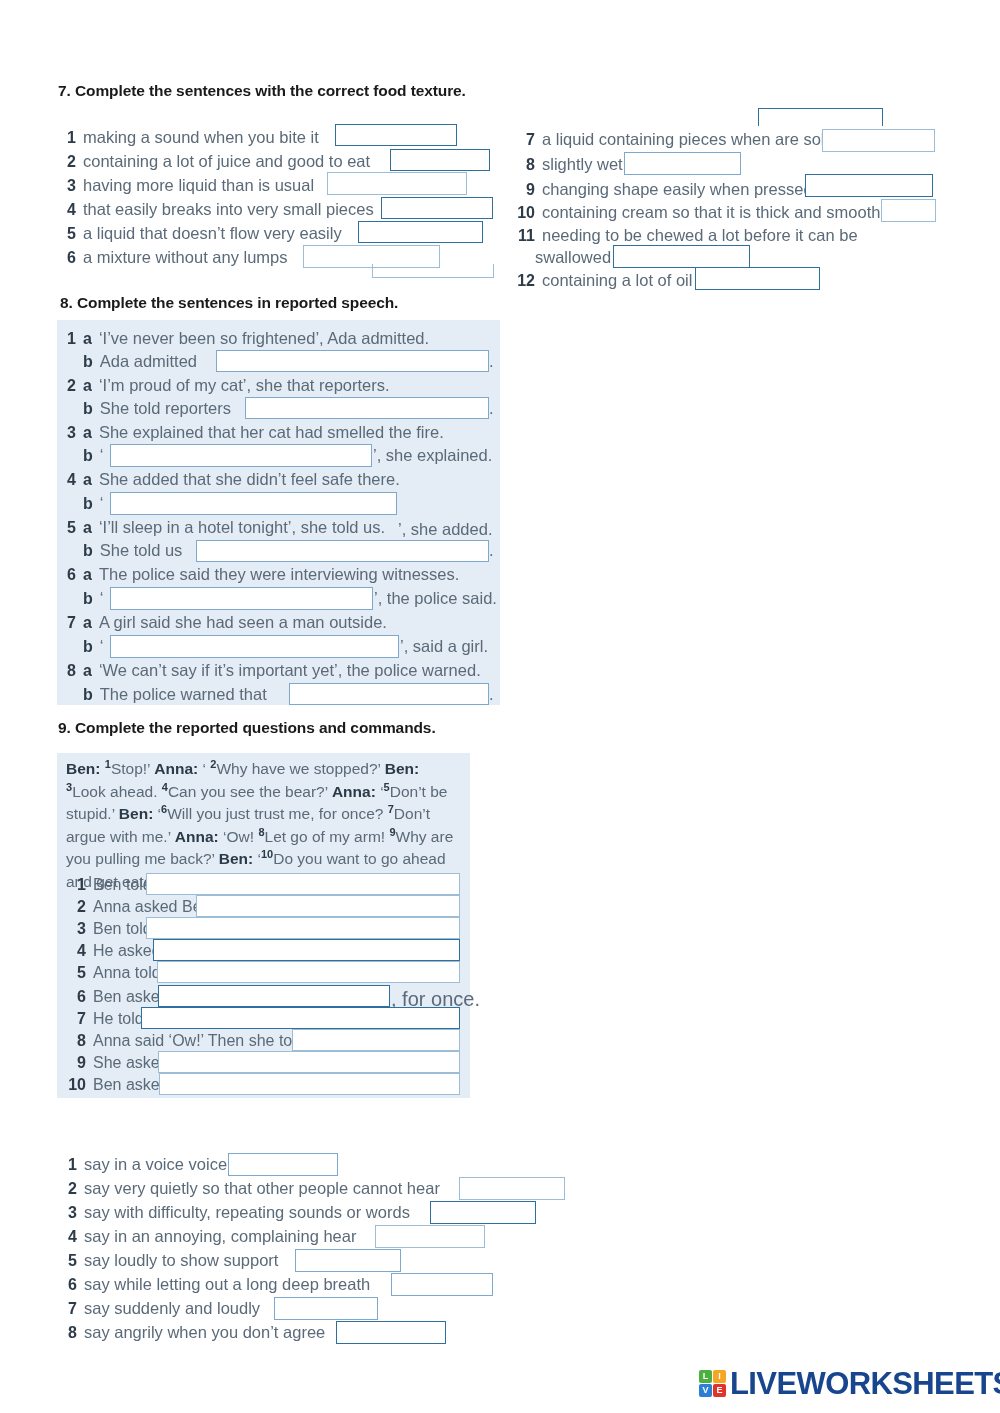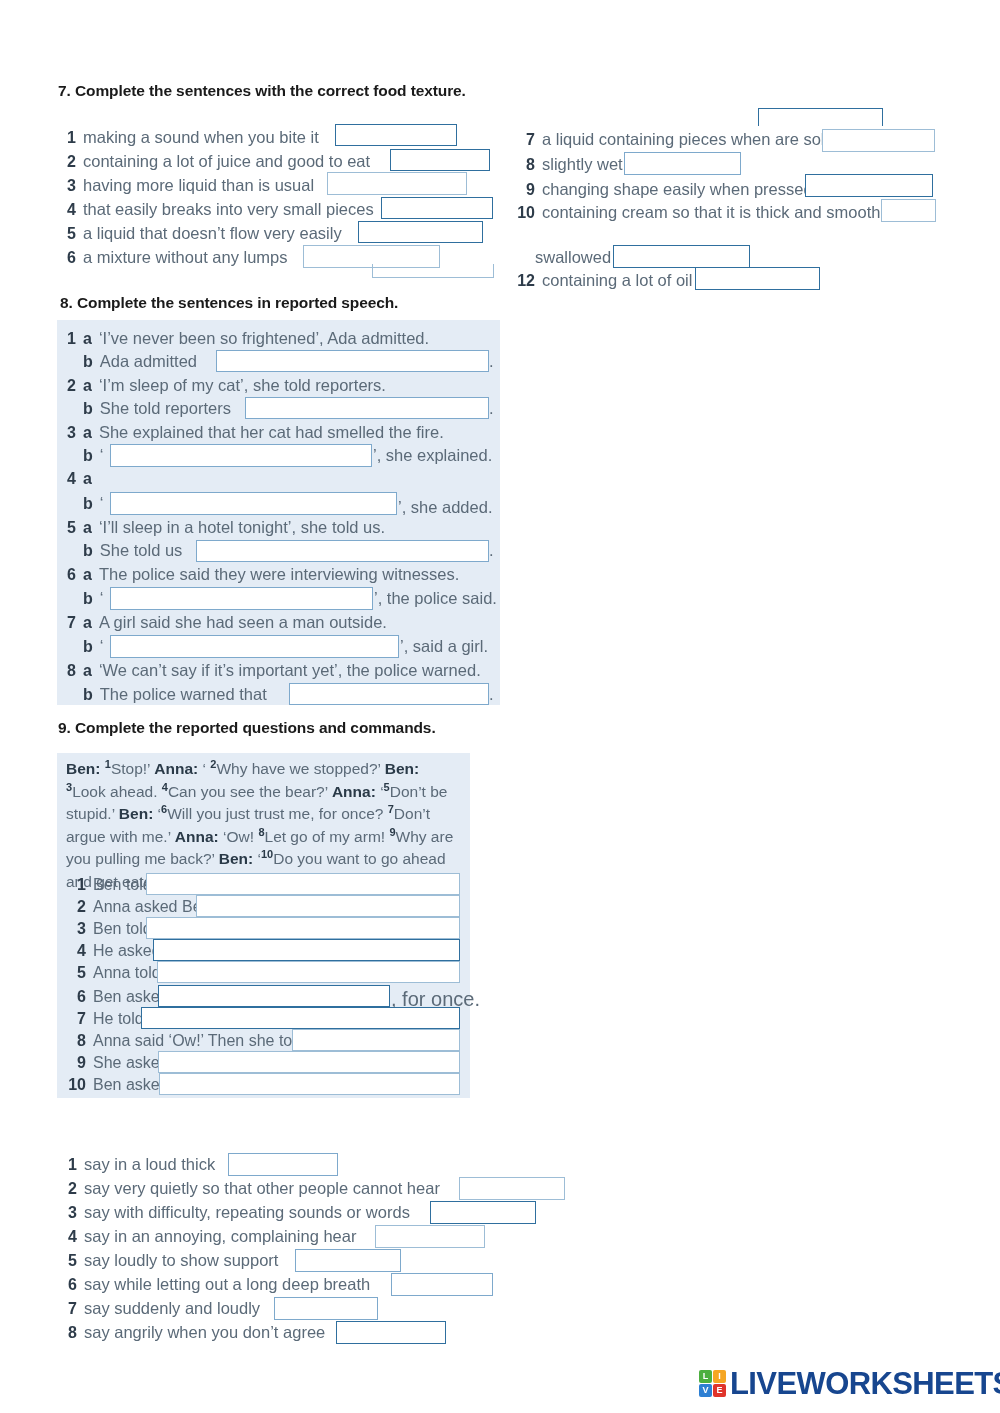--- a/index.html
+++ b/index.html
@@ -188,20 +188,24 @@
     <span class="txt">changing shape easily when pressed</span>
   </div>
   <div class="abox dark" style="left:805px; top:174px; width:128px; height:23px;"></div>
 
   <div class="ex-row" style="left:513px; top:203px;">
     <span class="num" style="width:22px;">10</span>
     <span class="txt">containing cream so that it is thick and smooth</span>
   </div>
   <div class="abox pale" style="left:881px; top:199px; width:55px; height:23px;"></div>
 
+  <div class="ex-row" style="left:513px; top:226px;">
+    <span class="num" style="width:22px;">11</span>
+    <span class="txt">needing to be chewed a lot before it can be</span>
+  </div>
   <div class="ex-row" style="left:535px; top:248px;">
     <span class="txt">swallowed</span>
   </div>
   <div class="abox dark" style="left:613px; top:245px; width:137px; height:23px;"></div>
 
   <div class="ex-row" style="left:513px; top:271px;">
     <span class="num" style="width:22px;">12</span>
     <span class="txt">containing a lot of oil</span>
   </div>
   <div class="abox dark" style="left:695px; top:267px; width:125px; height:23px;"></div>
@@ -221,21 +225,21 @@
     <span class="txt">Ada admitted</span>
   </div>
   <div class="abox" style="left:216px; top:350px; width:273px; height:22px;"></div>
   <div class="ex-row" style="left:489px; top:352px;">
       <span class="txt">.</span>
     </div>
 
   <div class="ex-row" style="left:64px; top:376px;">
     <span class="num" style="width:12px;">2</span>
     <span class="sub">a</span>
-    <span class="txt">‘I’m sleep of my cat’, she told reporters.</span>
+    <span class="txt">‘I’m proud of my cat’, she that reporters.</span>
   </div>
   <div class="ex-row" style="left:64px; top:399px;">
     <span class="num" style="width:12px;">&nbsp;</span>
     <span class="sub">b</span>
     <span class="txt">She told reporters</span>
   </div>
   <div class="abox" style="left:245px; top:397px; width:244px; height:22px;"></div>
   <div class="ex-row" style="left:489px; top:399px;">
       <span class="txt">.</span>
     </div>
@@ -251,28 +255,29 @@
     <span class="txt">‘</span>
   </div>
   <div class="abox" style="left:110px; top:444px; width:262px; height:23px;"></div>
   <div class="ex-row" style="left:373px; top:446px;">
       <span class="txt">’, she explained.</span>
     </div>
 
   <div class="ex-row" style="left:64px; top:470px;">
     <span class="num" style="width:12px;">4</span>
     <span class="sub">a</span>
+    <span class="txt">She added that she didn’t feel safe there.</span>
   </div>
   <div class="ex-row" style="left:64px; top:494px;">
     <span class="num" style="width:12px;">&nbsp;</span>
     <span class="sub">b</span>
     <span class="txt">‘</span>
   </div>
   <div class="abox" style="left:110px; top:492px; width:287px; height:23px;"></div>
-  <div class="ex-row" style="left:398px; top:498px;">
+  <div class="ex-row" style="left:398px; top:520px;">
       <span class="txt">’, she added.</span>
     </div>
 
   <div class="ex-row" style="left:64px; top:518px;">
     <span class="num" style="width:12px;">5</span>
     <span class="sub">a</span>
     <span class="txt">‘I’ll sleep in a hotel tonight’, she told us.</span>
   </div>
   <div class="ex-row" style="left:64px; top:541px;">
     <span class="num" style="width:12px;">&nbsp;</span>
@@ -394,21 +399,21 @@
 
   <div class="ex-row" style="left:66px; top:1076px; font-size:16px;">
     <span class="num" style="width:20px;">10</span>
     <span class="txt">Ben asked</span>
   </div>
   <div class="abox pale" style="left:159px; top:1073px; width:301px; height:22px;"></div>
 
 
   <div class="ex-row" style="left:63px; top:1155px;">
     <span class="num" style="width:14px;">1</span>
-    <span class="txt">say in a loud thick</span>
+    <span class="txt">say in a voice voice</span>
   </div>
   <div class="abox" style="left:228px; top:1153px; width:110px; height:23px;"></div>
 
   <div class="ex-row" style="left:63px; top:1179px;">
     <span class="num" style="width:14px;">2</span>
     <span class="txt">say very quietly so that other people cannot hear</span>
   </div>
   <div class="abox pale" style="left:459px; top:1177px; width:106px; height:23px;"></div>
 
   <div class="ex-row" style="left:63px; top:1203px;">

